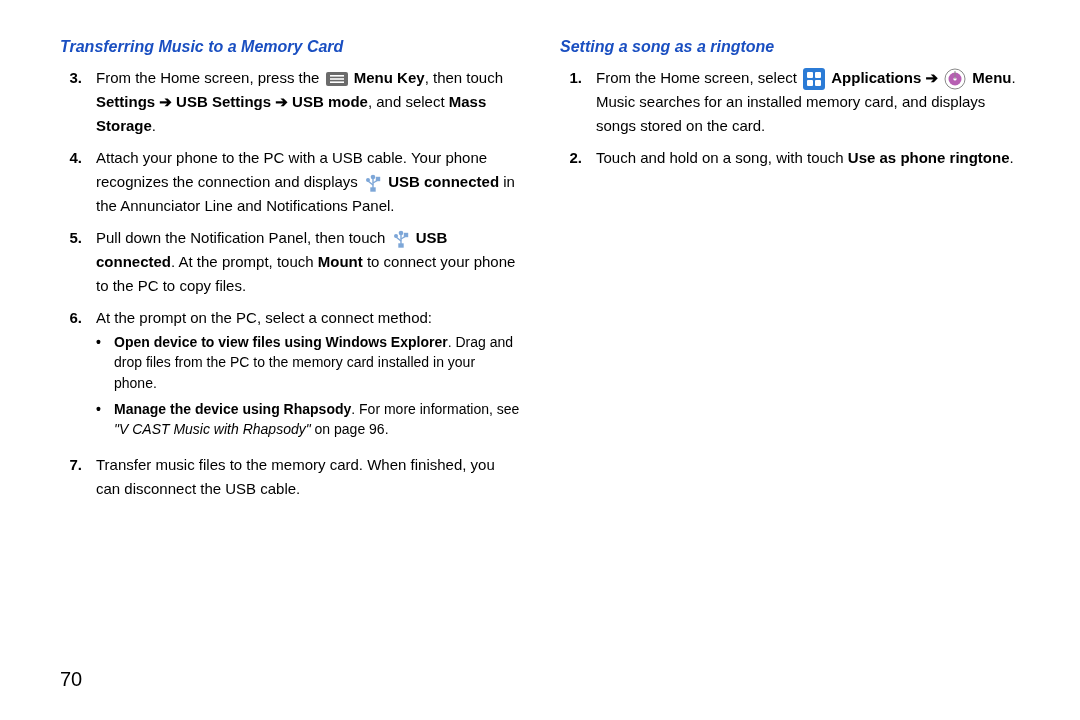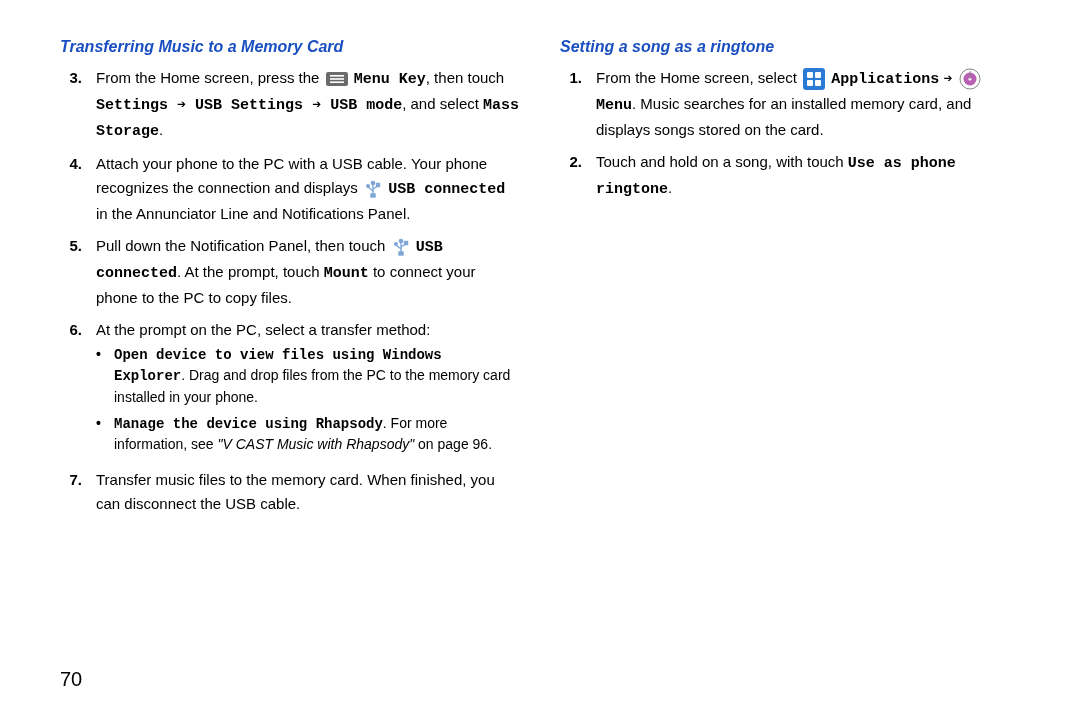--- a/index.html
+++ b/index.html
@@ -44,21 +44,21 @@
     width: 36px;
     flex: 0 0 36px;
     text-align: right;
     padding-right: 14px;
     font-weight: 700;
     box-sizing: border-box;
   }
   ol.numbered > li > .body {
     flex: 1;
   }
-  .bold { font-weight: 700; font-family: Liberation Mono, monospace; }
+  .bold { font-weight: 700; }
   .arrow { font-weight: 700; }
   ul.bullets {
     list-style: none;
     padding: 0;
     margin: 2px 0 0 0;
   }
   ul.bullets > li {
     display: flex;
     font-size: 14px;
     line-height: 1.45;
@@ -124,21 +124,21 @@
                     <polyline points="9,11 4,7"></polyline>
                     <circle cx="4" cy="6" r="1.3" fill="#7ea7d8"></circle>
                     <polyline points="9,9 14,6"></polyline>
                     <rect x="12.5" y="3.5" width="3" height="3" fill="#7ea7d8"></rect>
                     <rect x="7" y="14" width="4" height="3" fill="#7ea7d8"></rect>
                   </g>
                 </svg></span><span> </span><span class="bold">USB connected</span><span>. At the prompt, touch </span><span class="bold">Mount</span><span> to connect your phone to the PC to copy files.</span></span>
           </li>
           <li>
             <span class="num">6.</span>
-            <span class="body"><span>At the prompt on the PC, select a transfer method:</span><ul class="bullets">
+            <span class="body"><span>At the prompt on the PC, select a connect method:</span><ul class="bullets">
                 <li>
                   <span class="dot">•</span>
                   <span class="bbody"><span class="bold">Open device to view files using Windows Explorer</span><span>. Drag and drop files from the PC to the memory card installed in your phone.</span></span>
                 </li>
                 <li>
                   <span class="dot">•</span>
                   <span class="bbody"><span class="bold">Manage the device using Rhapsody</span><span>. For more information, see </span><span class="italic">"V CAST Music with Rhapsody"</span><span> on page 96.</span></span>
                 </li>
               </ul></span>
           </li>

